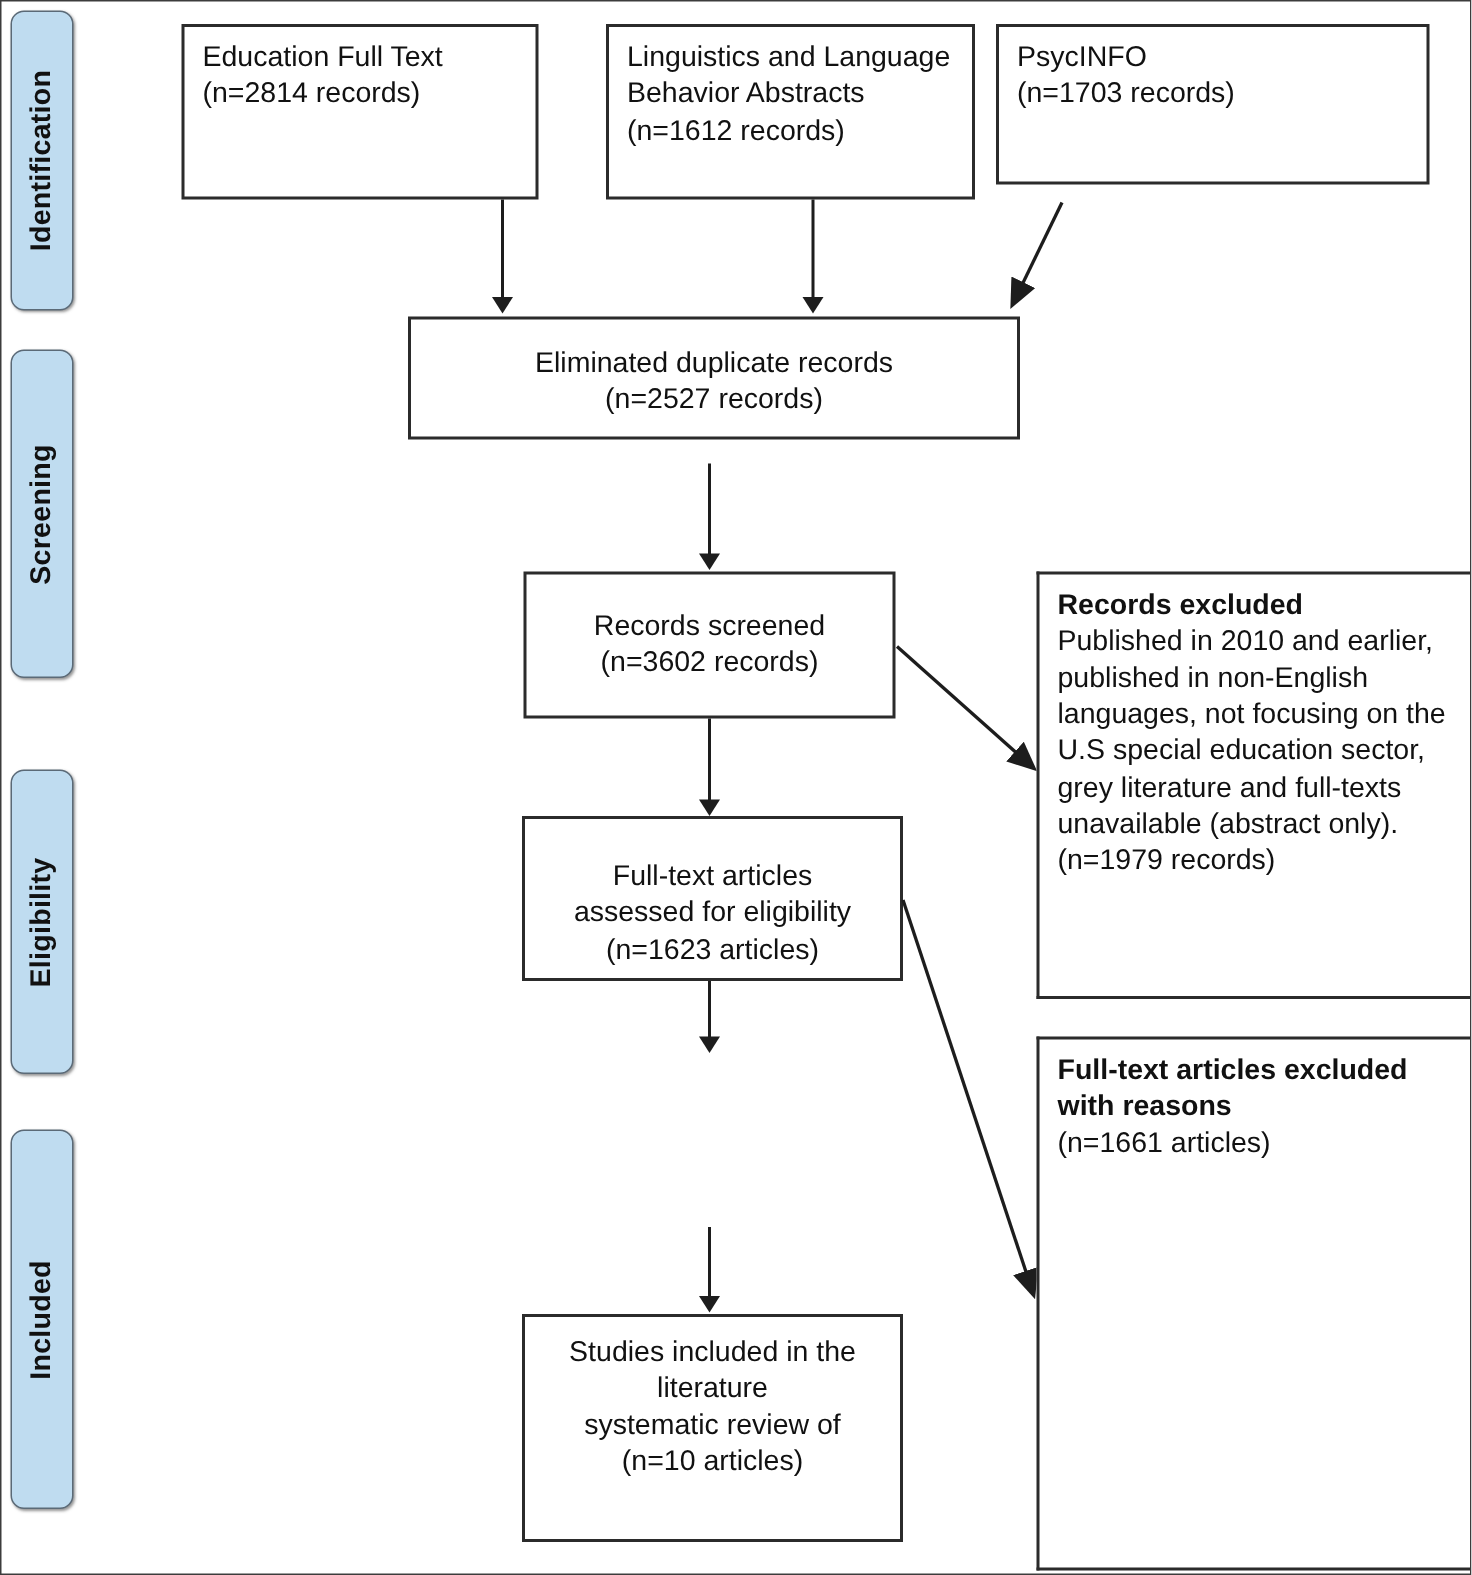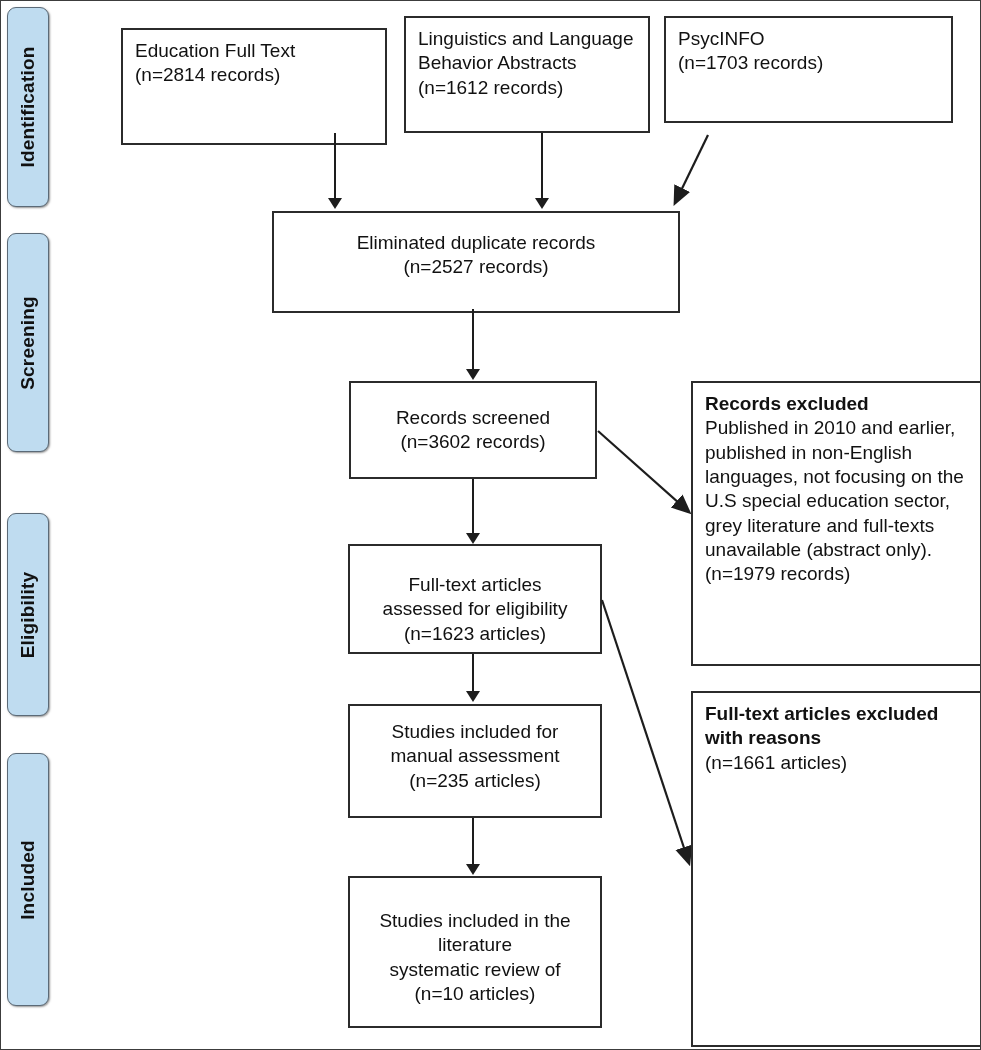--- a/index.html
+++ b/index.html
@@ -85,21 +85,21 @@
   <div class="stage-tab" style="top:232px;height:219px;">
     <span class="stage-label">Screening</span>
   </div>
   <div class="stage-tab" style="top:512px;height:203px;">
     <span class="stage-label">Eligibility</span>
   </div>
   <div class="stage-tab" style="top:752px;height:253px;">
     <span class="stage-label">Included</span>
   </div>
 
-  <div class="fbox leftal" style="left:120px;top:15px;width:266px;height:117px;margin-top:12px;">
+  <div class="fbox leftal" style="left:120px;top:15px;width:238px;height:117px;">
     <span class="body">Education Full Text</span>
     <span class="body">(n=2814 records)</span>
   </div>
 
   <div class="fbox leftal" style="left:403px;top:15px;width:246px;height:117px;">
     <span class="body">Linguistics and Language Behavior Abstracts</span>
     <span class="body">(n=1612 records)</span>
   </div>
 
   <div class="fbox leftal" style="left:663px;top:15px;width:289px;height:107px;">
@@ -117,21 +117,21 @@
     <svg width="60" height="85" viewBox="0 0 60 85">
       <defs>
         <marker id="ah1" markerWidth="9" markerHeight="9" refX="7.5" refY="4" orient="auto">
           <path d="M0,0 L9,4 L0,8 z" fill="#1d1d1d"></path>
         </marker>
       </defs>
       <line x1="47" y1="4" x2="14" y2="72" stroke="#1d1d1d" stroke-width="2.2" marker-end="url(#ah1)"></line>
     </svg>
   </div>
 
-  <div class="fbox centered" style="left:271px;top:210px;width:408px;height:102px;padding-top:18px;">
+  <div class="fbox centered" style="left:271px;top:210px;width:408px;height:82px;padding-top:18px;">
     <span class="body">Eliminated duplicate records</span>
     <span class="body">(n=2527 records)</span>
   </div>
 
   <div class="vline" style="left:471px;top:308px;height:61px;"></div>
   <div class="arrowhead-down" style="left:465px;top:368px;"></div>
 
   <div class="fbox centered" style="left:348px;top:380px;width:248px;height:98px;padding-top:23px;">
     <span class="body">Records screened</span>
     <span class="body">(n=3602 records)</span>
@@ -175,29 +175,24 @@
   </div>
 
   <div class="fbox leftal flushright" style="left:690px;top:690px;width:295px;height:356px;">
     <span class="head">Full-text articles excluded with reasons</span>
     <span class="body">(n=1661 articles)</span>
   </div>
 
   <div class="vline" style="left:471px;top:653px;height:38px;"></div>
   <div class="arrowhead-down" style="left:465px;top:690px;"></div>
 
-  <div class="fbox centered" style="left:347px;top:703px;width:254px;height:114px;padding-top:14px;">
-    <span class="body">Studies included for</span>
-    <span class="body">manual assessment</span>
-    <span class="body">(n=235 articles)</span>
-  </div>
 
   <div class="vline" style="left:471px;top:817px;height:47px;"></div>
   <div class="arrowhead-down" style="left:465px;top:863px;"></div>
 
-  <div class="fbox centered" style="left:347px;top:875px;width:254px;height:152px;padding-top:31px;">
+  <div class="fbox centered" style="left:347px;top:875px;width:254px;height:152px;padding-top:12px;">
     <span class="body">Studies included in the</span>
     <span class="body">literature</span>
     <span class="body">systematic review of</span>
     <span class="body">(n=10 articles)</span>
   </div>
 
 </div>
 
 </body></html>

